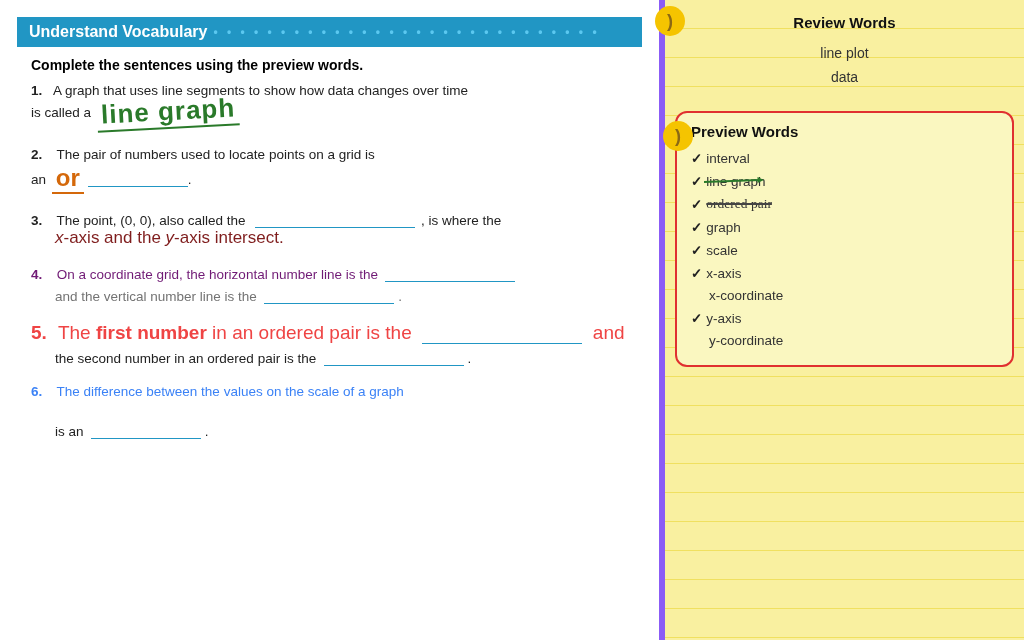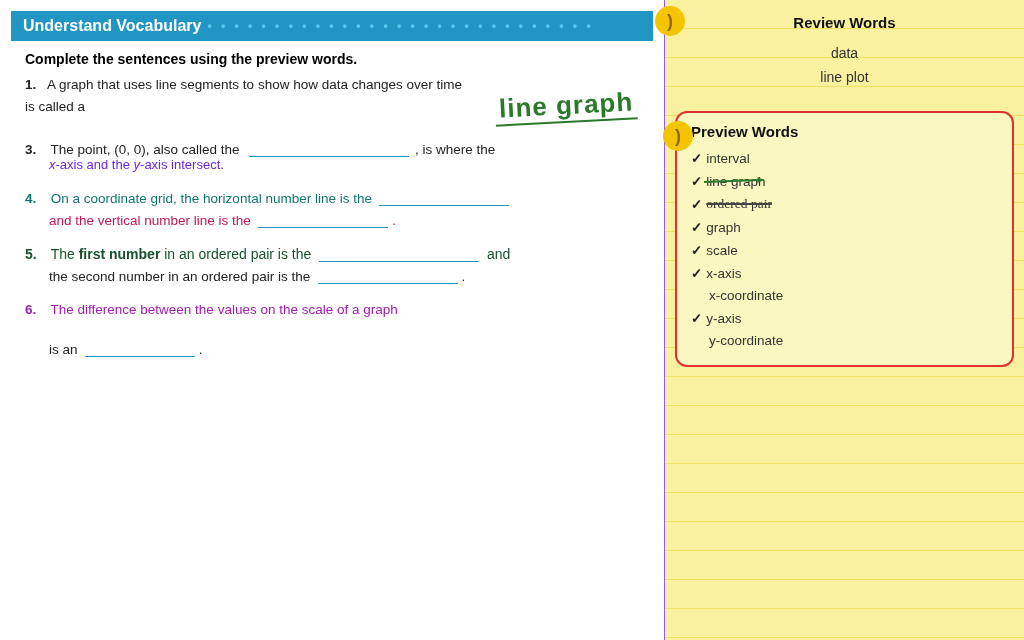--- a/index.html
+++ b/index.html
@@ -10,23 +10,23 @@
       height: 640px;
       overflow: hidden;
       display: flex;
     }
 
     
     .left-panel {
       width: 665px;
       height: 640px;
       background: #fff;
-      padding: 11px;
+      padding: 17px;
       position: relative;
-      border-right: 1px solid #8b5cf6;
+      border-right: 6px solid #8b5cf6;
     }
 
     .section-header {
       background: #2196c4;
       color: #fff;
       font-size: 16px;
       font-weight: bold;
       padding: 6px 12px;
       display: flex;
       align-items: center;
@@ -88,21 +88,20 @@
       font-size: 13.5px;
       color: #222;
     }
 
     .q1-row2 {
       display: flex;
       align-items: center;
       font-size: 13.5px;
       color: #222;
       margin-top: -2px;
-      justify-content: space-between;
     }
 
     .q2-row2 {
       display: flex;
       align-items: center;
       font-size: 13.5px;
       color: #222;
       margin-top: 2px;
     }
 
@@ -201,84 +200,96 @@
       <div class="q1-row1">
         <span class="q-number-block"><strong>1.</strong>&nbsp;</span>
         <span>A graph that uses line segments to show how data changes over time</span>
       </div>
       <div class="q1-row2">
         <span>is called a&nbsp;</span>
         <span class="handwritten-green">line graph</span>
       </div>
     </div>
 
+    <div class="q-item">
+      <div style="font-size:13.5px; color:#222;">
+        <span class="q-number-block"><strong>2.</strong>&nbsp;</span>
+        <span>The pair of numbers used to locate points on a grid is</span>
+      </div>
+      <div class="q2-row2">
+        <span>an&nbsp;</span>
+        <span class="handwritten-orange">or</span>
+        <span style="display:inline-block; width:100px; border-bottom:1.5px solid #2196c4; margin-left:2px; height:16px; vertical-align:bottom;"></span>
+        <span>.</span>
+      </div>
+    </div>
 
     <div class="q-item">
       <div style="font-size:13.5px; color:#222;">
         <span class="q-number-block"><strong>3.</strong>&nbsp;</span>
         <span>The point, (0, 0), also called the&nbsp;</span>
         <span style="display:inline-block; width:160px; border-bottom:1.5px solid #2196c4; height:16px; vertical-align:bottom; margin:0 2px;"></span>
         <span>, is where the</span>
       </div>
-      <div style="font-size:13px; color:#6d28d9; padding-left:24px;">
+      <div style="font-size:17px; color:#7f1d1d; padding-left:24px;">
         <span><em>x</em>-axis and the <em>y</em>-axis intersect.</span>
       </div>
     </div>
 
     <div class="q-item">
-      <div style="font-size:13.5px; color:#0f766e;">
+      <div style="font-size:13.5px; color:#701a75;">
         <span class="q-number-block"><strong>4.</strong>&nbsp;</span>
         <span>On a coordinate grid, the horizontal number line is the&nbsp;</span>
         <span style="display:inline-block; width:130px; border-bottom:1.5px solid #2196c4; height:16px; vertical-align:bottom;"></span>
       </div>
-      <div style="font-size:13.5px; color:#be185d; padding-left:24px; margin-top:6px;">
+      <div style="font-size:13.5px; color:#737373; padding-left:24px; margin-top:6px;">
         <span>and the vertical number line is the&nbsp;</span>
         <span style="display:inline-block; width:130px; border-bottom:1.5px solid #2196c4; height:16px; vertical-align:bottom;"></span>
         <span>.</span>
       </div>
     </div>
 
     <div class="q-item">
-      <div style="font-size:14px; color:#14532d;">
+      <div style="font-size:19px; color:#ef4444;">
         <span class="q-number-block"><strong>5.</strong>&nbsp;</span>
         <span>The <strong>first number</strong> in an ordered pair is the&nbsp;</span>
         <span style="display:inline-block; width:160px; border-bottom:1.5px solid #2196c4; height:16px; vertical-align:bottom;"></span>
         <span>&nbsp;and</span>
       </div>
       <div style="font-size:13.5px; color:#222; padding-left:24px; margin-top:6px;">
         <span>the second number in an ordered pair is the&nbsp;</span>
         <span style="display:inline-block; width:140px; border-bottom:1.5px solid #2196c4; height:16px; vertical-align:bottom;"></span>
         <span>.</span>
       </div>
     </div>
 
     <div class="q-item">
-      <div style="font-size:13.5px; color:#a21caf;">
+      <div style="font-size:13.5px; color:#3b82f6;">
         <span class="q-number-block"><strong>6.</strong>&nbsp;</span>
         <span>The difference between the values on the scale of a graph</span>
       </div>
       <div style="font-size:13.5px; color:#222; padding-left:24px; margin-top:24px;">
         <span>is an&nbsp;</span>
         <span style="display:inline-block; width:110px; border-bottom:1.5px solid #2196c4; height:16px; vertical-align:bottom;"></span>
         <span>.</span>
       </div>
     </div>
 
   </div>
 </div>
 
 <div class="right-panel">
 
   <div class="review-section" style="position:relative;">
 
     <div style="position:absolute; left:-10px; top:6px; width:30px; height:30px; background:#f5c400; border-radius:50%; display:flex; align-items:center; justify-content:center; color:#8b6914; font-size:18px; font-weight:bold;">)</div>
 
     <div class="review-header">Review Words</div>
+    <div class="review-word">line plot</div>
     <div class="review-word">data</div>
-    <div class="review-word">line plot</div>
   </div>
 
   <div class="preview-box">
 
     <div style="position:absolute; left:-14px; top:8px; width:30px; height:30px; background:#f5c400; border-radius:50%; display:flex; align-items:center; justify-content:center; color:#8b6914; font-size:18px; font-weight:bold;">)</div>
 
     <div class="preview-header">Preview Words</div>
 
     <div class="preview-word">
       <span class="check">✓</span>

